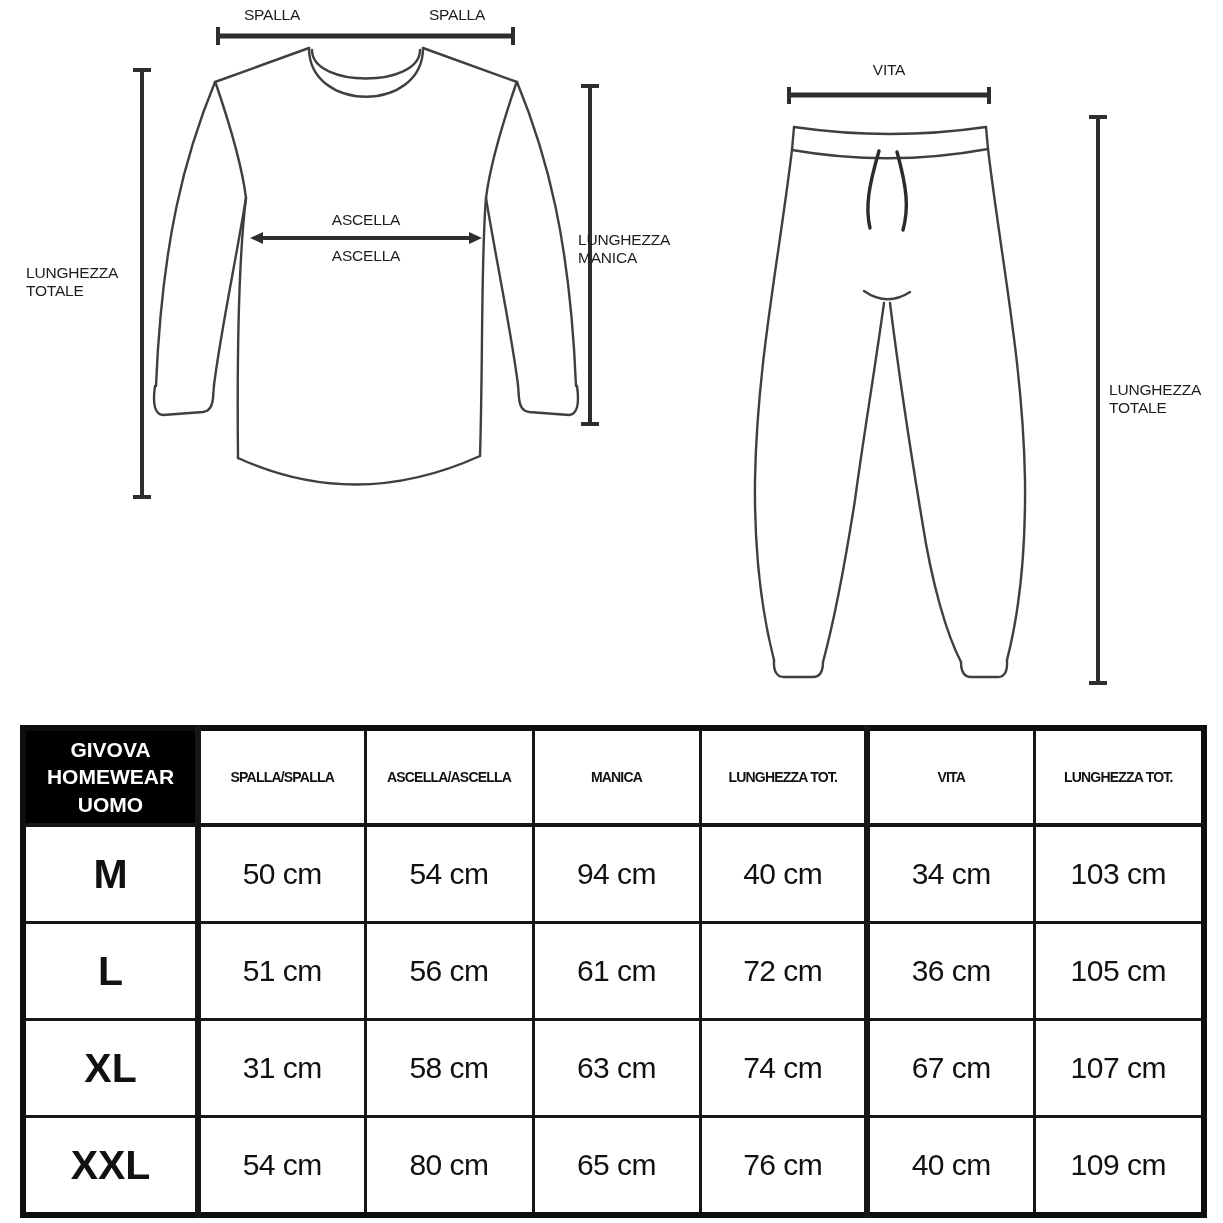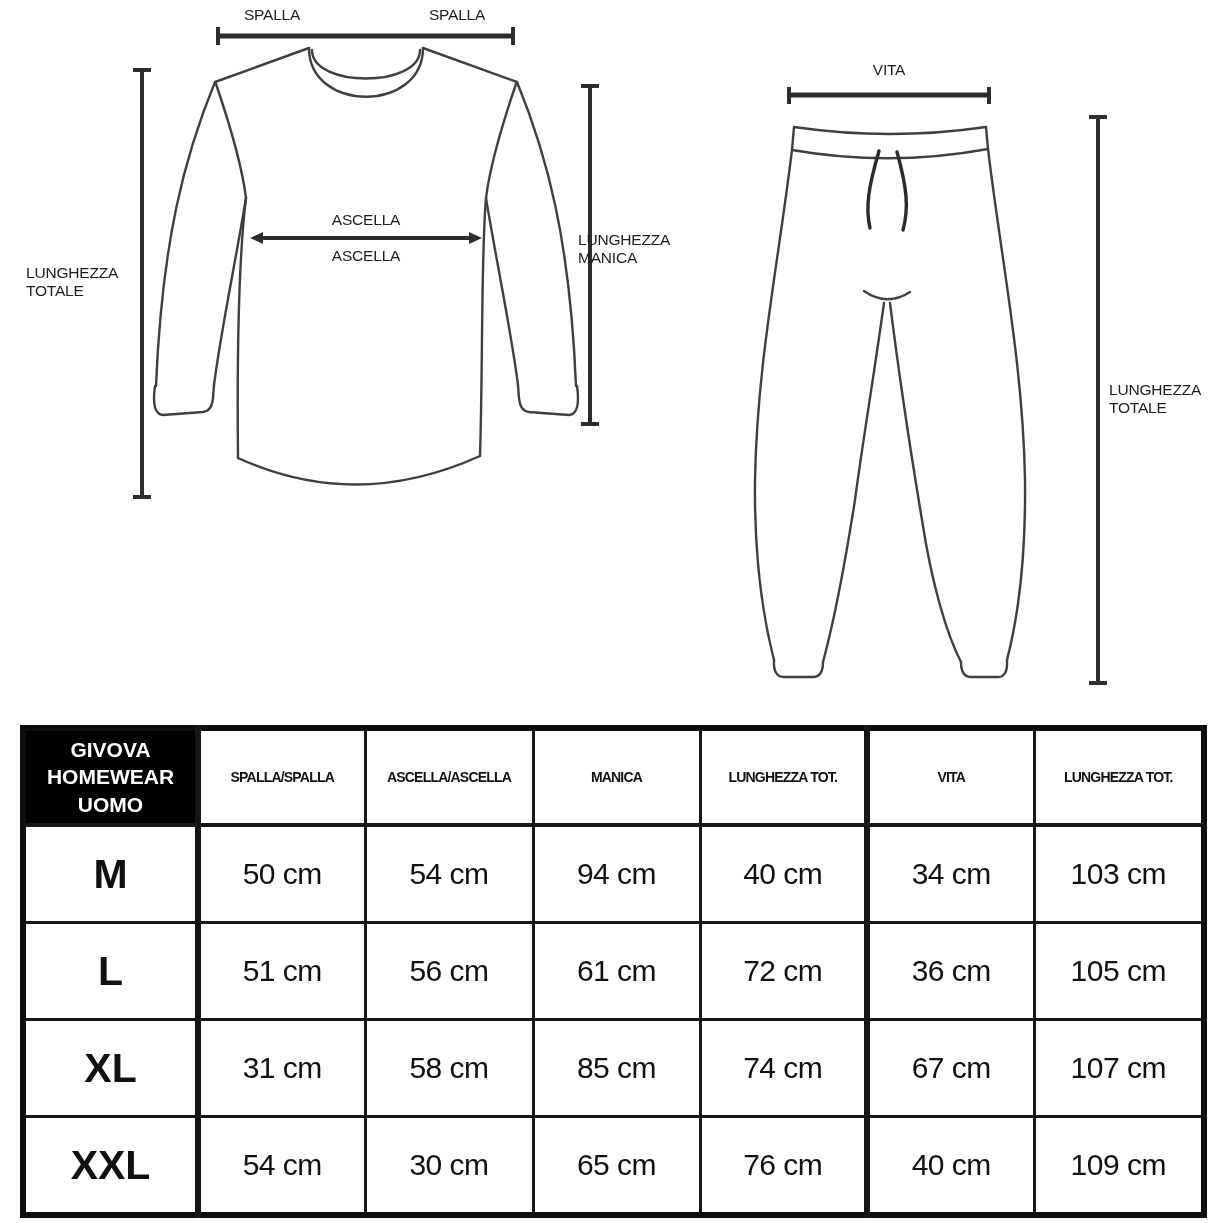--- a/index.html
+++ b/index.html
@@ -153,29 +153,29 @@
       <td class="val">56 cm</td>
       <td class="val">61 cm</td>
       <td class="val b-right-thick">72 cm</td>
       <td class="val b-right-thin">36 cm</td>
       <td class="val">105 cm</td>
     </tr>
     <tr class="data-row">
       <td class="size b-right-thick">XL</td>
       <td class="val">31 cm</td>
       <td class="val">58 cm</td>
-      <td class="val">85 cm</td>
+      <td class="val">63 cm</td>
       <td class="val b-right-thick">74 cm</td>
       <td class="val b-right-thin">67 cm</td>
       <td class="val">107 cm</td>
     </tr>
     <tr class="data-row">
       <td class="size b-right-thick">XXL</td>
       <td class="val">54 cm</td>
-      <td class="val">30 cm</td>
+      <td class="val">80 cm</td>
       <td class="val">65 cm</td>
       <td class="val b-right-thick">76 cm</td>
       <td class="val b-right-thin">40 cm</td>
       <td class="val">109 cm</td>
     </tr>
   </tbody>
     </table>
 
 </div>
 

